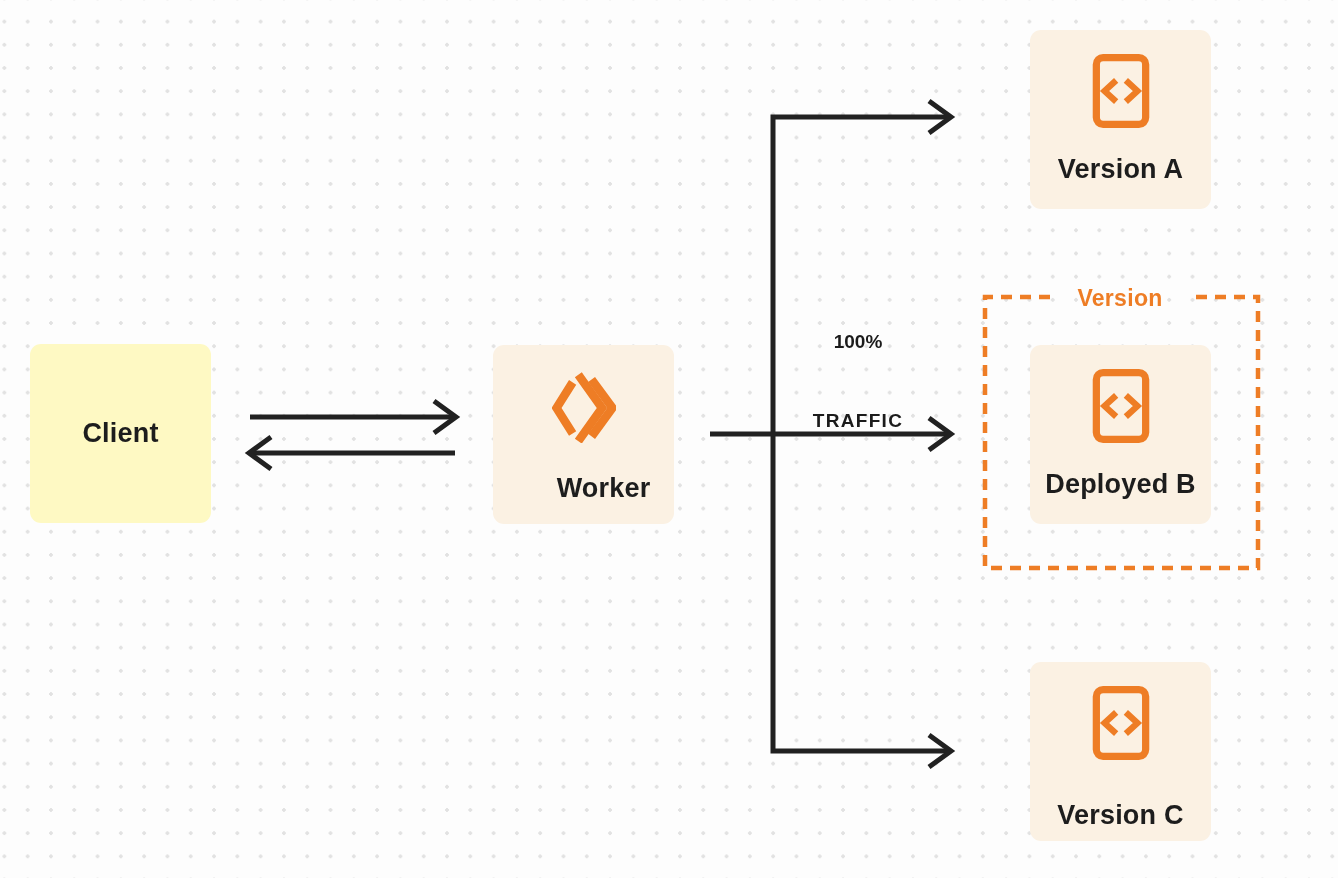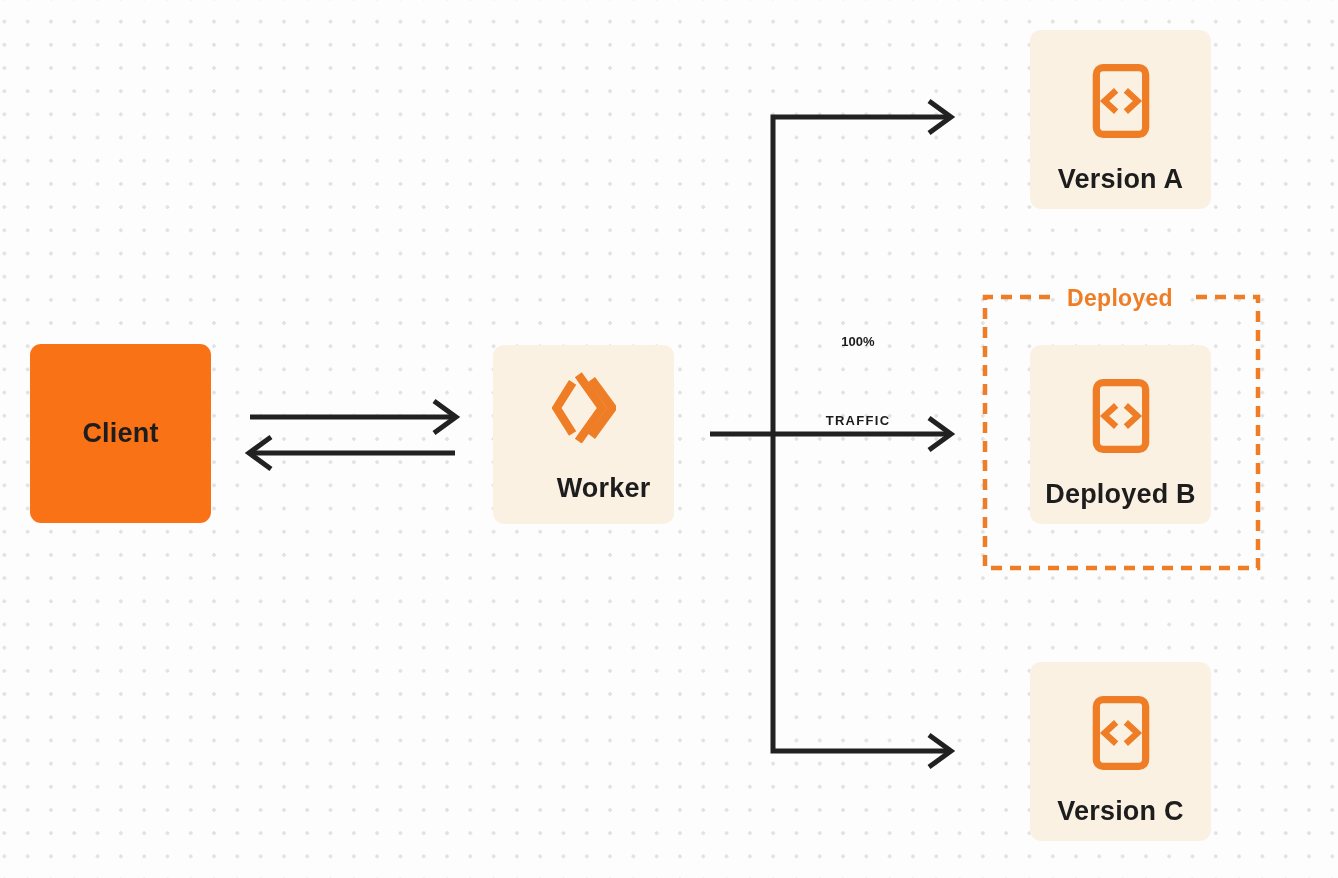--- a/index.html
+++ b/index.html
@@ -20,36 +20,36 @@
   .node {
     position: absolute;
     width: 181px;
     height: 179px;
     border-radius: 11px;
     display: flex;
     flex-direction: column;
     align-items: center;
     box-sizing: border-box;
   }
-  .node-neutral { background: #f97316; justify-content: center; }
+  .node-neutral { background: #fef9c3; justify-content: center; }
   .node-accent  { background: #fbf1e3; }
   .node-label {
     font-weight: 700;
     font-size: 27px;
     color: #1d1d1d;
     letter-spacing: 0.2px;
   }
   #client-box  { left: 30px;  top: 344px; }
   #worker-box  { left: 493px; top: 345px; padding-top: 26px; }
   #worker-box .node-label { margin-top: 30px; margin-left: 40px; }
-  .version-box { left: 1030px; padding-top: 33px; }
+  .version-box { left: 1030px; padding-top: 23px; }
   .version-box .node-label { margin-top: 25px; }
   #version-a-box { top: 30px; }
   #version-b-box { top: 345px; }
-  #version-c-box { top: 662px; }
+  #version-c-box { top: 662px; gap: 14px; }
 
   .overlay {
     position: absolute;
     left: 0; top: 0;
     pointer-events: none;
   }
   .floating-label {
     position: absolute;
     transform: translate(-50%, -50%);
     font-weight: 700;
@@ -60,21 +60,21 @@
     top: 298px;
     font-size: 23px;
     color: #ee7d25;
     letter-spacing: 0.3px;
   }
   #traffic-label {
     left: 858px;
     top: 381px;
     text-align: center;
     color: #1b1b1b;
-    font-size: 13px;
+    font-size: 19px;
     line-height: 33px;
   }
   #traffic-label .traffic-line2 { letter-spacing: 1.3px; display: block; margin-top: 46px; }
   #traffic-label .traffic-line1 { display: block; }
 </style>
 </head>
 <body>
 
 <div class="node node-neutral" id="client-box">
   <div class="node-label">Client</div>
@@ -140,18 +140,18 @@
     <path d="M947,117 L773,117 L773,751 L947,751"></path>
     <path d="M710,434 H947"></path>
     <path d="M929,101 L951,117 L929,133"></path>
     <path d="M929,418 L951,434 L929,450"></path>
     <path d="M929,735 L951,751 L929,767"></path>
   </g>
 
   <path d="M1050,297 L985,297 L985,568 L1258,568 L1258,297 L1190,297" fill="none" stroke="#ee7d25" stroke-width="4.5" stroke-dasharray="11 8" stroke-linecap="butt"></path>
 </svg>
 
-<div class="floating-label" id="deployed-label">Deployed</div>
+<div class="floating-label" id="deployed-label">Version</div>
 
 <div class="floating-label" id="traffic-label">
   <span class="traffic-line1">100%</span>
   <span class="traffic-line2">TRAFFIC</span>
 </div>
 
 </body></html>

